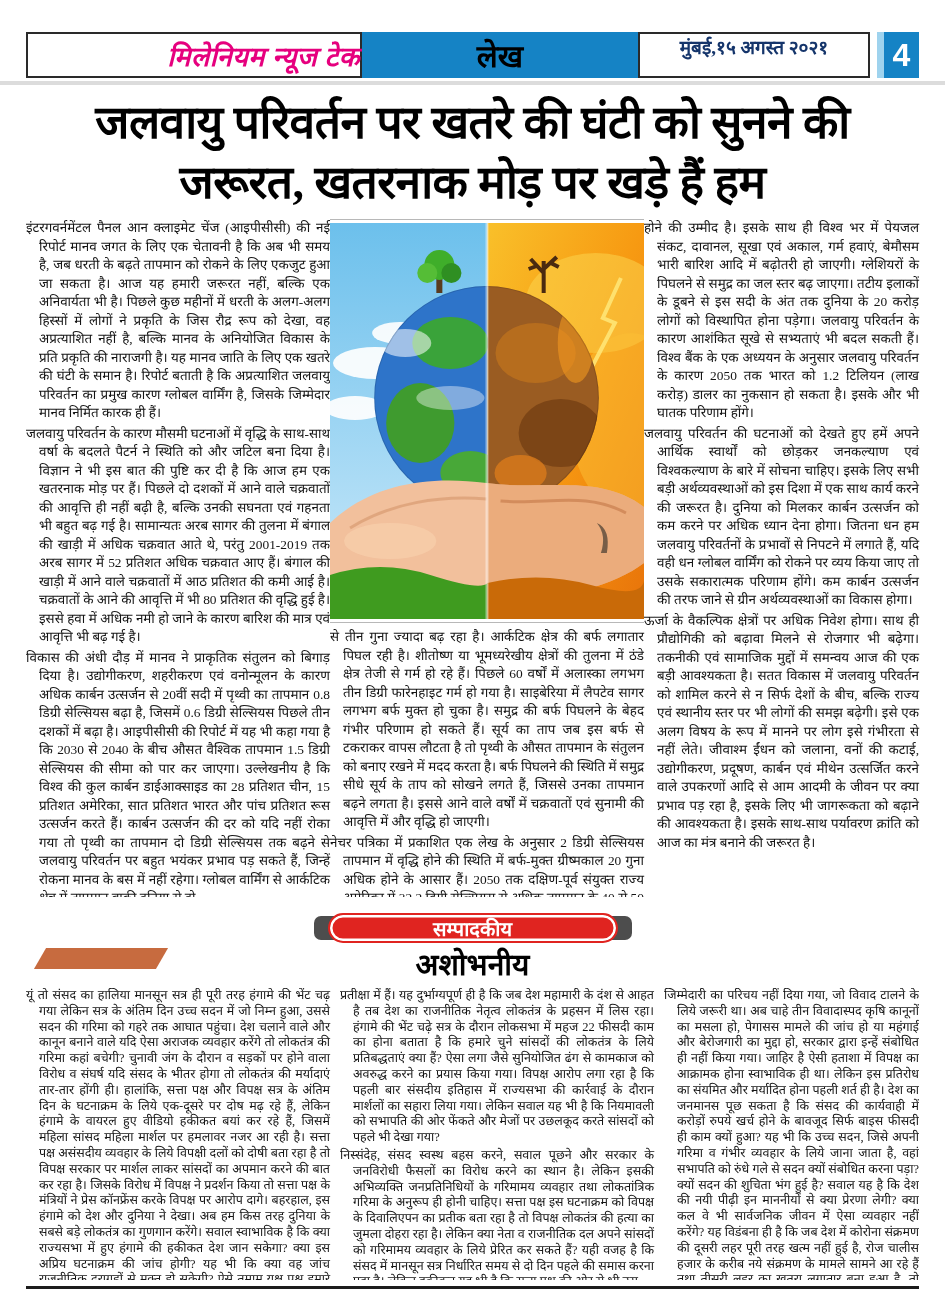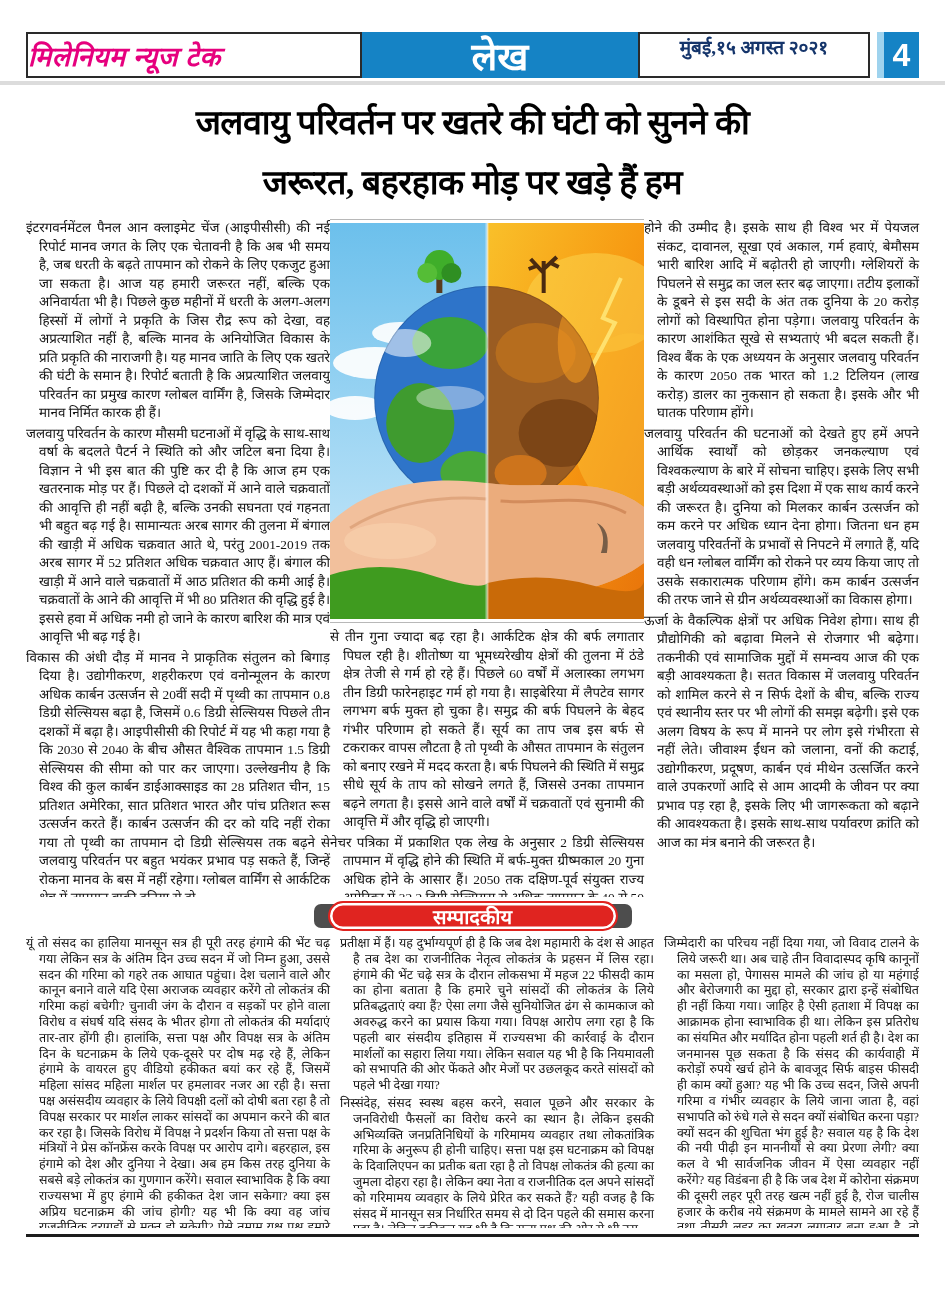--- a/index.html
+++ b/index.html
@@ -2,48 +2,48 @@
 <html><head>
 <meta charset="utf-8">
 <style>
   html,body { margin:0; padding:0; background:#ffffff; }
   .page { width:945px; height:1296px; position:relative; overflow:hidden; background:#fff;
           font-family:"Liberation Serif","DejaVu Serif",serif; color:#141414; }
 
   
   .topbar { display:flex; align-items:stretch; height:46px; margin:32px 26px 0 26px; }
   .masthead-box { width:332px; border:2px solid #2a2a2a; background:#fff;
-                  display:flex; align-items:center; justify-content:flex-start; }
+                  display:flex; align-items:center; justify-content:flex-end; }
   .masthead-box span { color:#e6007e; font-weight:bold; font-style:italic; font-size:27px; letter-spacing:0.5px; }
   .section-bar { flex:1; background:#1583c5; display:flex; align-items:center; justify-content:center; }
-  .section-bar span { color:#ffffff; font-weight:bold; font-size:38px; }
+  .section-bar span { color:#000000; font-weight:bold; font-size:31px; }
   .date-box { width:228px; border:2px solid #2a2a2a; background:#fff;
               display:flex; align-items:flex-start; justify-content:center; }
   .date-box span { color:#15356b; font-weight:bold; font-size:19px; }
   .pageno-stripe { width:7px; background:#9fd3ee; margin-left:7px; }
   .pageno-box { width:35px; background:#1583c5; color:#fff; display:flex; align-items:center;
                 justify-content:center; font-size:32px; font-weight:bold;
                 font-family:"Liberation Sans",sans-serif; }
   .header-rule { height:4px; background:#dcdcdc; margin-top:3px; }
 
   
   .headline { text-align:center; font-weight:bold; color:#000; margin:8px 12px 6px 12px; }
-  .headline div { font-size:34px; line-height:60px; letter-spacing:-0.5px; }
+  .headline div { font-size:46px; line-height:60px; letter-spacing:-0.5px; }
 
   
   .article { display:grid; grid-template-columns:304px 314px 1fr; 
              padding:0 26px; margin-top:6px; height:678px; overflow:hidden; }
   .article p, .ed-cols p { margin:0 0 2px 0; text-align:justify;
              font-size:13.4px; line-height:18.5px; padding-left:13px; text-indent:-13px; }
   figure.earth { margin:0 0 5px 0; border-top:1px solid #b8b8b8; border-bottom:1px solid #b8b8b8;
                  padding:3px 0; }
   figure.earth svg { display:block; width:100%; height:396px; }
 
   
-  .editorial { position:relative; padding:0 26px; margin-top:4px; }
+  .editorial { position:relative; padding:0 26px; margin-top:16px; }
   .ed-banner { width:310px; margin:0 auto; height:30px; position:relative; }
   .ed-cap { position:absolute; width:48px; height:24px; background:#4d4d4d; border-radius:7px; top:3px; }
   .ed-cap.left { left:-4px; } .ed-cap.right { right:-4px; }
   .ed-pill { position:absolute; left:10px; right:10px; top:0; bottom:0; background:#e02420;
              border:2px solid #e02420; border-radius:16px; box-shadow:inset 0 0 0 2.5px #ffffff;
              display:flex; align-items:center; justify-content:center;
              color:#fff; font-weight:bold; font-size:20px; }
   .ed-head-row { position:relative; height:36px; margin-top:4px; }
   .deco-trapezoid { position:absolute; left:14px; top:1px; width:122px; height:21px;
                     background:#c76b3f; transform:skewX(-30deg); }
@@ -71,21 +71,21 @@
     </div>
     <div class="pageno-stripe"></div>
     <div class="pageno-box">
       <span>4</span>
     </div>
   </header>
   <div class="header-rule"></div>
 
   <h1 class="headline">
     <div>जलवायु परिवर्तन पर खतरे की घंटी को सुनने की</div>
-    <div>जरूरत, बहरहाक मोड़ पर खड़े हैं हम</div>
+    <div>जरूरत, खतरनाक मोड़ पर खड़े हैं हम</div>
   </h1>
 
   <section class="article">
     <div class="col">
       <p>इंटरगवर्नमेंटल पैनल आन क्लाइमेट चेंज (आइपीसीसी) की नई रिपोर्ट मानव जगत के लिए एक चेतावनी है कि अब भी समय है, जब धरती के बढ़ते तापमान को रोकने के लिए एकजुट हुआ जा सकता है। आज यह हमारी जरूरत नहीं, बल्कि एक अनिवार्यता भी है। पिछले कुछ महीनों में धरती के अलग-अलग हिस्सों में लोगों ने प्रकृति के जिस रौद्र रूप को देखा, वह अप्रत्याशित नहीं है, बल्कि मानव के अनियोजित विकास के प्रति प्रकृति की नाराजगी है। यह मानव जाति के लिए एक खतरे की घंटी के समान है। रिपोर्ट बताती है कि अप्रत्याशित जलवायु परिवर्तन का प्रमुख कारण ग्लोबल वार्मिंग है, जिसके जिम्मेदार मानव निर्मित कारक ही हैं।</p>
       <p>जलवायु परिवर्तन के कारण मौसमी घटनाओं में वृद्धि के साथ-साथ वर्षा के बदलते पैटर्न ने स्थिति को और जटिल बना दिया है। विज्ञान ने भी इस बात की पुष्टि कर दी है कि आज हम एक खतरनाक मोड़ पर हैं। पिछले दो दशकों में आने वाले चक्रवातों की आवृत्ति ही नहीं बढ़ी है, बल्कि उनकी सघनता एवं गहनता भी बहुत बढ़ गई है। सामान्यतः अरब सागर की तुलना में बंगाल की खाड़ी में अधिक चक्रवात आते थे, परंतु 2001-2019 तक अरब सागर में 52 प्रतिशत अधिक चक्रवात आए हैं। बंगाल की खाड़ी में आने वाले चक्रवातों में आठ प्रतिशत की कमी आई है। चक्रवातों के आने की आवृत्ति में भी 80 प्रतिशत की वृद्धि हुई है। इससे हवा में अधिक नमी हो जाने के कारण बारिश की मात्र एवं आवृत्ति भी बढ़ गई है।</p>
       <p>विकास की अंधी दौड़ में मानव ने प्राकृतिक संतुलन को बिगाड़ दिया है। उद्योगीकरण, शहरीकरण एवं वनोन्मूलन के कारण अधिक कार्बन उत्सर्जन से 20वीं सदी में पृथ्वी का तापमान 0.8 डिग्री सेल्सियस बढ़ा है, जिसमें 0.6 डिग्री सेल्सियस पिछले तीन दशकों में बढ़ा है। आइपीसीसी की रिपोर्ट में यह भी कहा गया है कि 2030 से 2040 के बीच औसत वैश्विक तापमान 1.5 डिग्री सेल्सियस की सीमा को पार कर जाएगा। उल्लेखनीय है कि विश्व की कुल कार्बन डाईआक्साइड का 28 प्रतिशत चीन, 15 प्रतिशत अमेरिका, सात प्रतिशत भारत और पांच प्रतिशत रूस उत्सर्जन करते हैं। कार्बन उत्सर्जन की दर को यदि नहीं रोका गया तो पृथ्वी का तापमान दो डिग्री सेल्सियस तक बढ़ने से जलवायु परिवर्तन पर बहुत भयंकर प्रभाव पड़ सकते हैं, जिन्हें रोकना मानव के बस में नहीं रहेगा। ग्लोबल वार्मिंग से आर्कटिक क्षेत्र में तापमान बाकी दुनिया से दो</p>
     </div>
 
     <div class="col">
@@ -181,20 +181,24 @@
     </div>
   </section>
 
   <section class="editorial">
     <div class="ed-banner">
       <span class="ed-cap left"></span>
       <span class="ed-cap right"></span>
       <span class="ed-pill">सम्पादकीय</span>
     </div>
 
+    <div class="ed-head-row">
+      <div class="deco-trapezoid"></div>
+      <h2 class="ed-title">अशोभनीय</h2>
+    </div>
 
     <div class="ed-cols">
       <div class="col">
         <p>यूं तो संसद का हालिया मानसून सत्र ही पूरी तरह हंगामे की भेंट चढ़ गया लेकिन सत्र के अंतिम दिन उच्च सदन में जो निम्न हुआ, उससे सदन की गरिमा को गहरे तक आघात पहुंचा। देश चलाने वाले और कानून बनाने वाले यदि ऐसा अराजक व्यवहार करेंगे तो लोकतंत्र की गरिमा कहां बचेगी? चुनावी जंग के दौरान व सड़कों पर होने वाला विरोध व संघर्ष यदि संसद के भीतर होगा तो लोकतंत्र की मर्यादाएं तार-तार होंगी ही। हालांकि, सत्ता पक्ष और विपक्ष सत्र के अंतिम दिन के घटनाक्रम के लिये एक-दूसरे पर दोष मढ़ रहे हैं, लेकिन हंगामे के वायरल हुए वीडियो हकीकत बयां कर रहे हैं, जिसमें महिला सांसद महिला मार्शल पर हमलावर नजर आ रही है। सत्ता पक्ष असंसदीय व्यवहार के लिये विपक्षी दलों को दोषी बता रहा है तो विपक्ष सरकार पर मार्शल लाकर सांसदों का अपमान करने की बात कर रहा है। जिसके विरोध में विपक्ष ने प्रदर्शन किया तो सत्ता पक्ष के मंत्रियों ने प्रेस कॉनफ्रेंस करके विपक्ष पर आरोप दागे। बहरहाल, इस हंगामे को देश और दुनिया ने देखा। अब हम किस तरह दुनिया के सबसे बड़े लोकतंत्र का गुणगान करेंगे। सवाल स्वाभाविक है कि क्या राज्यसभा में हुए हंगामे की हकीकत देश जान सकेगा? क्या इस अप्रिय घटनाक्रम की जांच होगी? यह भी कि क्या वह जांच राजनीतिक दुराग्रहों से मुक्त हो सकेगी? ऐसे तमाम यक्ष प्रश्न हमारे सामने जवाब की</p>
       </div>
       <div class="col">
         <p>प्रतीक्षा में हैं। यह दुर्भाग्यपूर्ण ही है कि जब देश महामारी के दंश से आहत है तब देश का राजनीतिक नेतृत्व लोकतंत्र के प्रहसन में लिस रहा। हंगामे की भेंट चढ़े सत्र के दौरान लोकसभा में महज 22 फीसदी काम का होना बताता है कि हमारे चुने सांसदों की लोकतंत्र के लिये प्रतिबद्धताएं क्या हैं? ऐसा लगा जैसे सुनियोजित ढंग से कामकाज को अवरुद्ध करने का प्रयास किया गया। विपक्ष आरोप लगा रहा है कि पहली बार संसदीय इतिहास में राज्यसभा की कार्रवाई के दौरान मार्शलों का सहारा लिया गया। लेकिन सवाल यह भी है कि नियमावली को सभापति की ओर फेंकते और मेजों पर उछलकूद करते सांसदों को पहले भी देखा गया?</p>
         <p>निस्संदेह, संसद स्वस्थ बहस करने, सवाल पूछने और सरकार के जनविरोधी फैसलों का विरोध करने का स्थान है। लेकिन इसकी अभिव्यक्ति जनप्रतिनिधियों के गरिमामय व्यवहार तथा लोकतांत्रिक गरिमा के अनुरूप ही होनी चाहिए। सत्ता पक्ष इस घटनाक्रम को विपक्ष के दिवालिएपन का प्रतीक बता रहा है तो विपक्ष लोकतंत्र की हत्या का जुमला दोहरा रहा है। लेकिन क्या नेता व राजनीतिक दल अपने सांसदों को गरिमामय व्यवहार के लिये प्रेरित कर सकते हैं? यही वजह है कि संसद में मानसून सत्र निर्धारित समय से दो दिन पहले की समास करना पड़ा है। लेकिन हकीकत यह भी है कि सत्ता पक्ष की ओर से भी उस</p>
       </div>
       <div class="col">

